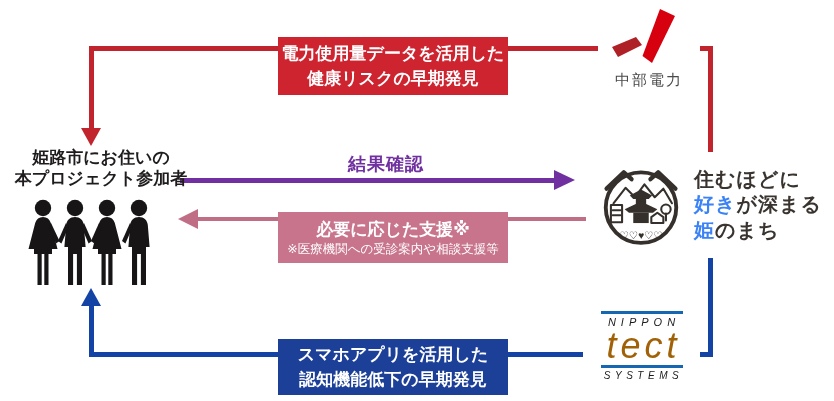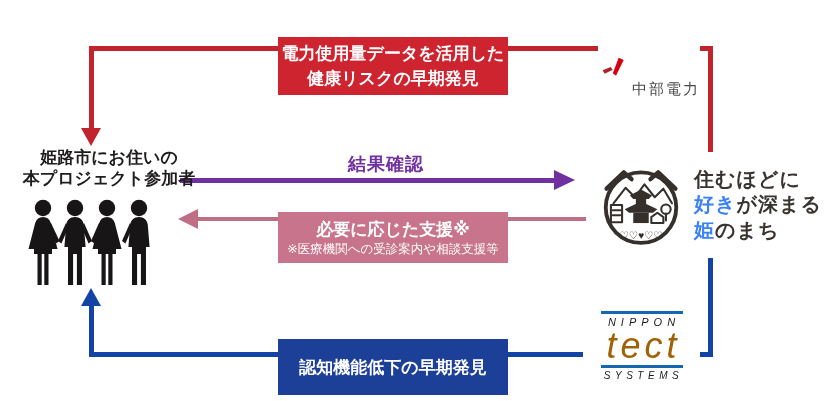--- a/index.html
+++ b/index.html
@@ -24,21 +24,21 @@
   .label-box .big{font-size:17px;font-weight:bold;line-height:25px;white-space:nowrap;}
   .pink-box .big{line-height:23px;}
   .label-box .small{font-size:12.5px;line-height:17px;white-space:nowrap;}
 
   .participants-label{position:absolute;z-index:2;text-align:center;color:#1f1c1c;
                       font-weight:bold;font-size:17px;line-height:21px;white-space:nowrap;}
   .result-label{position:absolute;z-index:2;color:#7030a0;font-weight:bold;font-size:18px;
                 letter-spacing:1px;white-space:nowrap;}
 
   .logo-box{position:absolute;z-index:2;background:#ffffff;}
-  .chubu{display:flex;flex-direction:row;align-items:flex-end;justify-content:flex-start;}
+  .chubu{display:flex;flex-direction:column;align-items:center;justify-content:flex-start;}
   .chubu-label{font-size:15px;color:#4a4a4a;letter-spacing:2px;margin-top:2px;white-space:nowrap;}
 
   .himeji{display:flex;flex-direction:row;align-items:center;}
   .himeji-text{font-weight:bold;font-size:20px;line-height:25.5px;color:#3a3430;
                letter-spacing:1px;white-space:nowrap;margin-left:10px;}
   .himeji-text .accent{color:#3b82f6;}
 
   .tect{display:flex;flex-direction:column;align-items:center;justify-content:center;font-style:italic;}
   .tect-rule{width:82px;height:3px;background:#1667b2;}
   .tect-top{font-size:11px;letter-spacing:5px;color:#1a1a1a;margin:2px 0 0 5px;white-space:nowrap;}
@@ -73,24 +73,25 @@
   <div class="label-box pink-box" style="left:278px;top:196px;width:230px;height:51px">
     <div class="big">必要に応じた支援※</div>
     <div class="small">※医療機関への受診案内や相談支援等</div>
   </div>
 
   <div class="ln blue" style="left:708px;top:257px;width:5px;height:100px"></div>
   <div class="ln blue" style="left:89px;top:352px;width:624px;height:5px"></div>
   <div class="ln blue" style="left:89px;top:306px;width:5px;height:48px"></div>
   <div class="tri tri-up-blue" style="left:81px;top:288px"></div>
   <div class="label-box blue-box" style="left:278px;top:323px;width:230px;height:56px">
+    <div class="big">スマホアプリを活用した</div>
     <div class="big">認知機能低下の早期発見</div>
   </div>
 
-  <div class="participants-label" style="left:16px;top:147px;width:186px">
+  <div class="participants-label" style="left:8px;top:147px;width:186px">
     <div>姫路市にお住いの</div>
     <div>本プロジェクト参加者</div>
   </div>
 
   <svg class="people" style="left:26px;top:199px" width="130" height="88" viewBox="0 0 130 88" aria-hidden="true">
 
     <g>
       <circle cx="17" cy="9" r="8.2"></circle>
       <path d="M17 18 C21 18 23.6 20 24.8 24 L31.5 50 L26 50 L26 55 L22.5 55 L22.5 86 L18.3 86 L18.3 55 L15.7 55 L15.7 86 L11.5 86 L11.5 55 L8 55 L8 50 L2.5 50 L9.2 24 C10.4 20 13 18 17 18 Z"></path>
       <path d="M25 24 L33.5 42 L30 44.5 L22.5 28 Z"></path>

